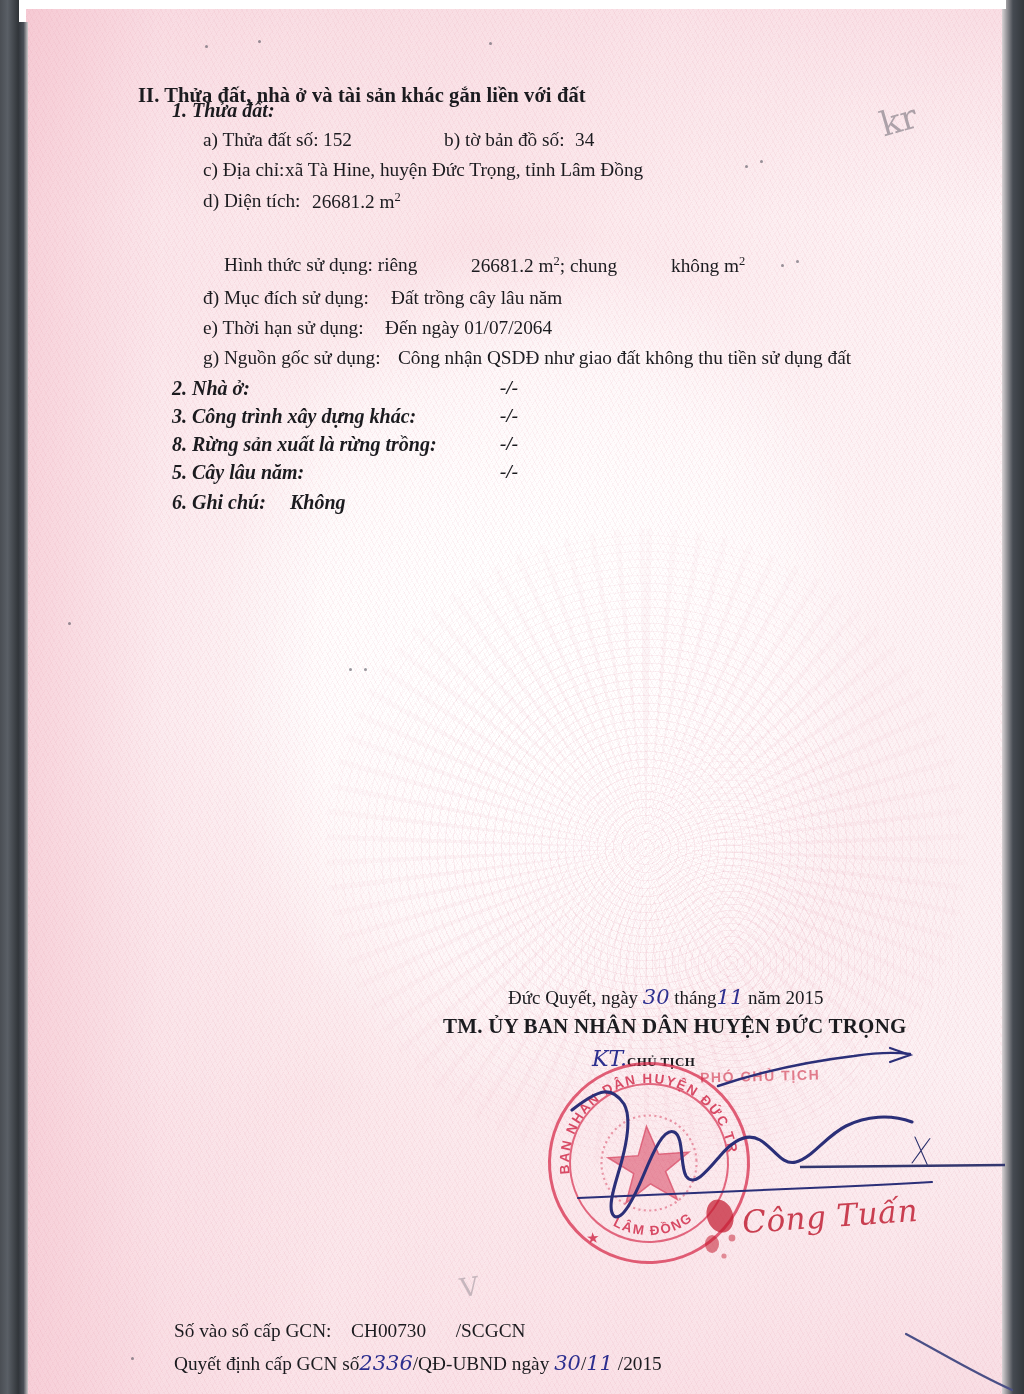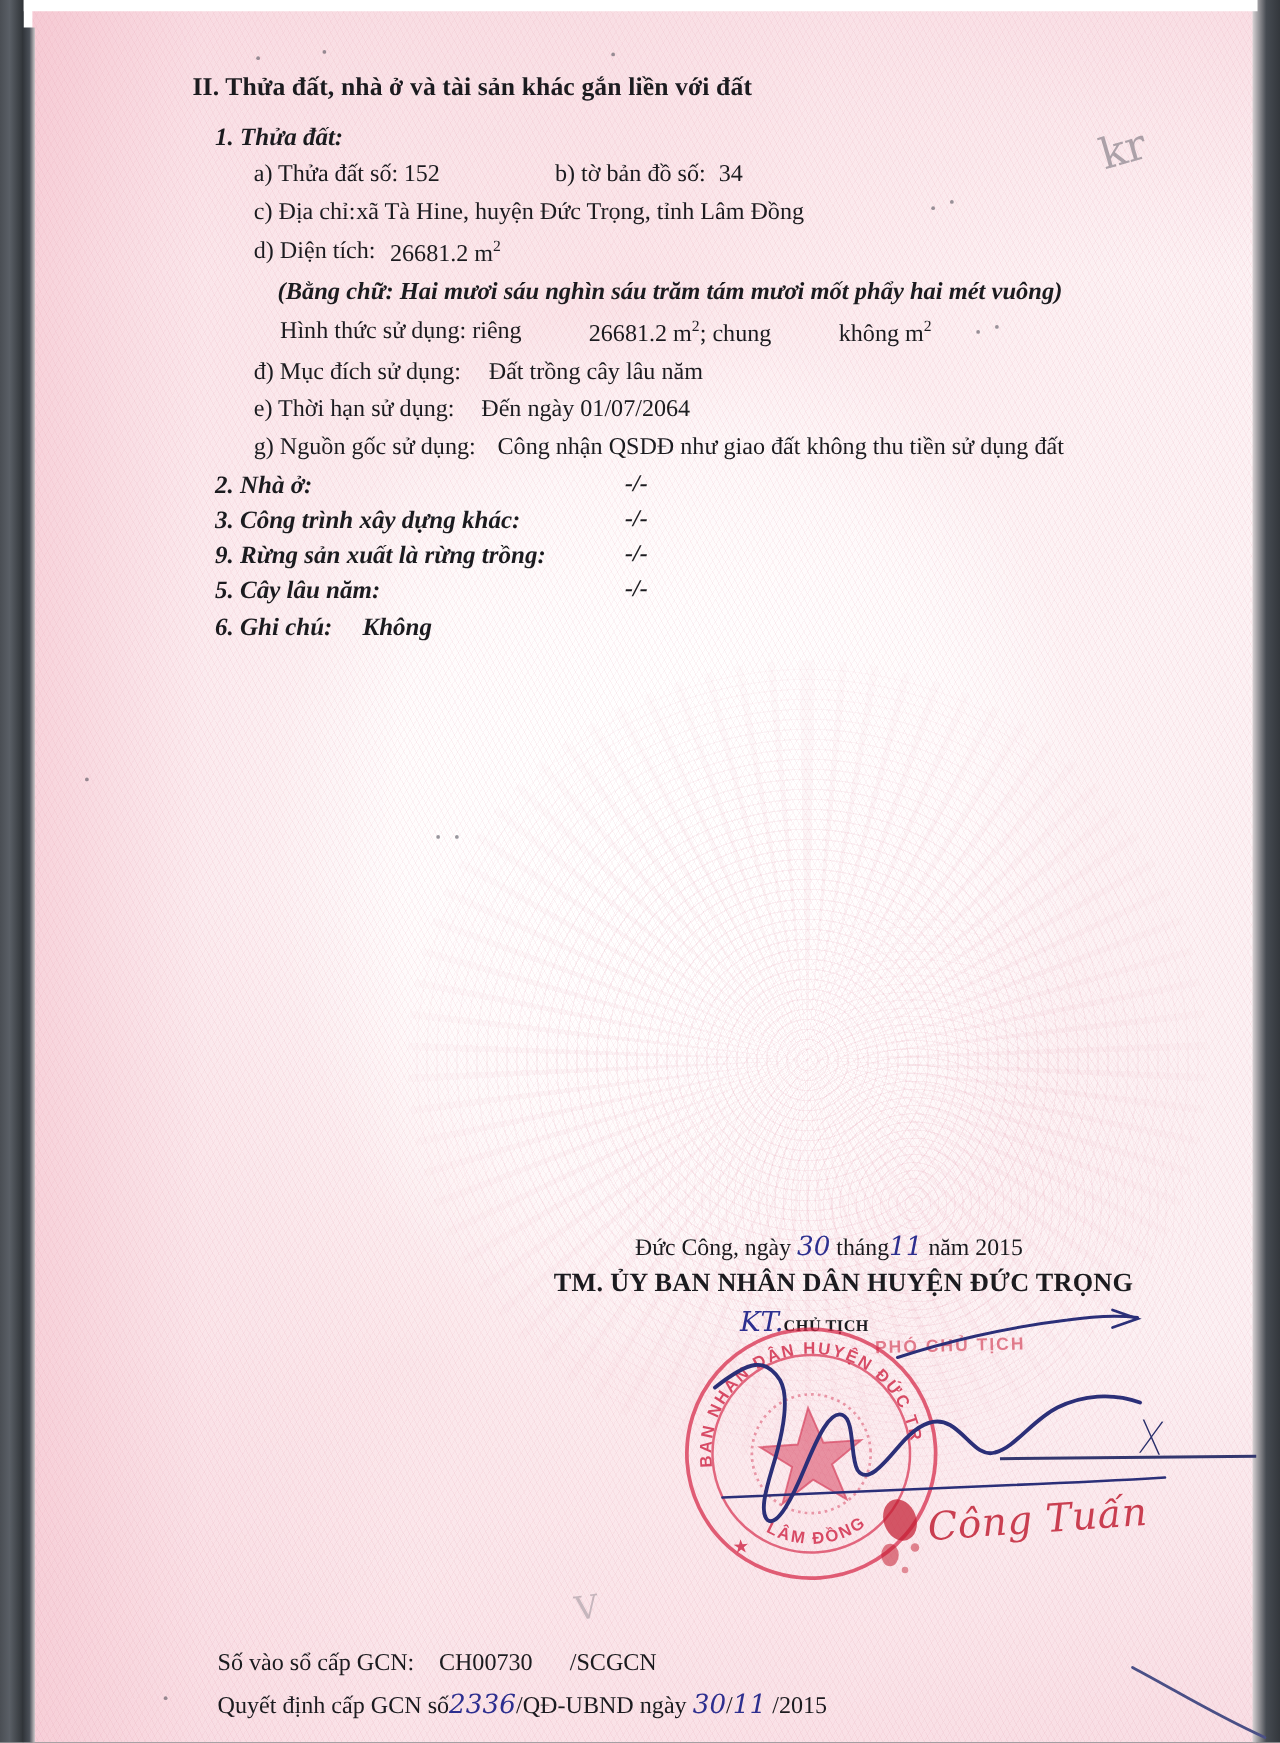--- a/index.html
+++ b/index.html
@@ -234,38 +234,37 @@
   <div class="speck" style="left:489px;top:42px;width:3px;height:3px;"></div>
   <div class="speck" style="left:349px;top:668px;width:3px;height:3px;"></div>
   <div class="speck" style="left:364px;top:668px;width:3px;height:3px;"></div>
   <div class="speck" style="left:745px;top:165px;width:3px;height:3px;"></div>
   <div class="speck" style="left:760px;top:160px;width:3px;height:3px;"></div>
   <div class="speck" style="left:781px;top:264px;width:3px;height:3px;"></div>
   <div class="speck" style="left:796px;top:260px;width:3px;height:3px;"></div>
   <div class="speck" style="left:68px;top:622px;width:3px;height:3px;"></div>
   <div class="speck" style="left:131px;top:1357px;width:3px;height:3px;"></div>
 
-  <div class="txt h2" style="left:138px;top:59px;margin-left:16px;">II. Thửa đất, nhà ở và tài sản khác gắn liền với đất</div>
+  <div class="txt h2" style="left:138px;top:84px;">II. Thửa đất, nhà ở và tài sản khác gắn liền với đất</div>
 
   <div class="txt lvl1" style="left:172px;top:99px;">1. Thửa đất:</div>
 
   <div class="txt lvl2" style="left:203px;top:129px;">a) Thửa đất số:</div>
   <div class="txt lvl2" style="left:323px;top:129px;">152</div>
   <div class="txt lvl2" style="left:444px;top:129px;">b) tờ bản đồ số:</div>
   <div class="txt lvl2" style="left:575px;top:129px;">34</div>
 
   <div class="txt lvl2" style="left:203px;top:159px;">c) Địa chỉ:</div>
   <div class="txt lvl2" style="left:285px;top:159px;">xã Tà Hine, huyện Đức Trọng, tỉnh Lâm Đồng</div>
 
   <div class="txt lvl2" style="left:203px;top:190px;">d) Diện tích:</div>
   <div class="txt lvl2" style="left:312px;top:190px;">
     <span>26681.2 m</span><span class="sup">2</span>
   </div>
 
-  <div class="txt italbold" style="left:222px;top:223px;">(Bằng chữ:  Hai mươi sáu nghìn sáu trăm tám mươi mốt phẩy hai mét vuông)</div>
 
   <div class="txt lvl2" style="left:224px;top:254px;">Hình thức sử dụng: riêng</div>
   <div class="txt lvl2" style="left:471px;top:254px;">
     <span>26681.2 m</span><span class="sup">2</span><span>; chung</span>
   </div>
   <div class="txt lvl2" style="left:671px;top:254px;">
     <span>không m</span><span class="sup">2</span>
   </div>
 
   <div class="txt lvl2" style="left:203px;top:287px;">đ) Mục đích sử dụng:</div>
@@ -276,33 +275,33 @@
 
   <div class="txt lvl2" style="left:203px;top:347px;">g) Nguồn gốc sử dụng:</div>
   <div class="txt lvl2" style="left:398px;top:347px;">Công nhận QSDĐ như giao đất không thu tiền sử dụng đất</div>
 
   <div class="txt lvl1" style="left:172px;top:377px;">2. Nhà ở:</div>
   <div class="txt dash" style="left:500px;top:377px;">-/-</div>
 
   <div class="txt lvl1" style="left:172px;top:405px;">3. Công trình xây dựng khác:</div>
   <div class="txt dash" style="left:500px;top:405px;">-/-</div>
 
-  <div class="txt lvl1" style="left:172px;top:433px;">9. Rừng sản xuất là rừng trồng:</div>
+  <div class="txt lvl1" style="left:172px;top:433px;">8. Rừng sản xuất là rừng trồng:</div>
   <div class="txt dash" style="left:500px;top:433px;">-/-</div>
 
   <div class="txt lvl1" style="left:172px;top:461px;">5. Cây lâu năm:</div>
   <div class="txt dash" style="left:500px;top:461px;">-/-</div>
 
   <div class="txt lvl1" style="left:172px;top:491px;">6. Ghi chú:</div>
   <div class="txt lvl1" style="left:290px;top:491px;">Không</div>
 
   <div class="pencil-mark">kr</div>
 
   <div class="sig-line sig-date" style="left:508px;top:985px;">
-    <span>Đức Công, ngày</span>
+    <span>Đức Quyết, ngày</span>
     <span class="hand" style="font-size:21px;">30</span>
     <span>tháng</span><span class="hand" style="font-size:21px;">11</span>
     <span>năm</span>
     <span>2015</span>
   </div>
 
   <div class="sig-line sig-org" style="left:443px;top:1014px;">TM. ỦY BAN NHÂN DÂN HUYỆN ĐỨC TRỌNG</div>
 
   <div class="sig-line" style="left:592px;top:1046px;">
     <span class="hand" style="font-size:22px;">KT.</span><span class="sig-role">CHỦ TỊCH</span>

